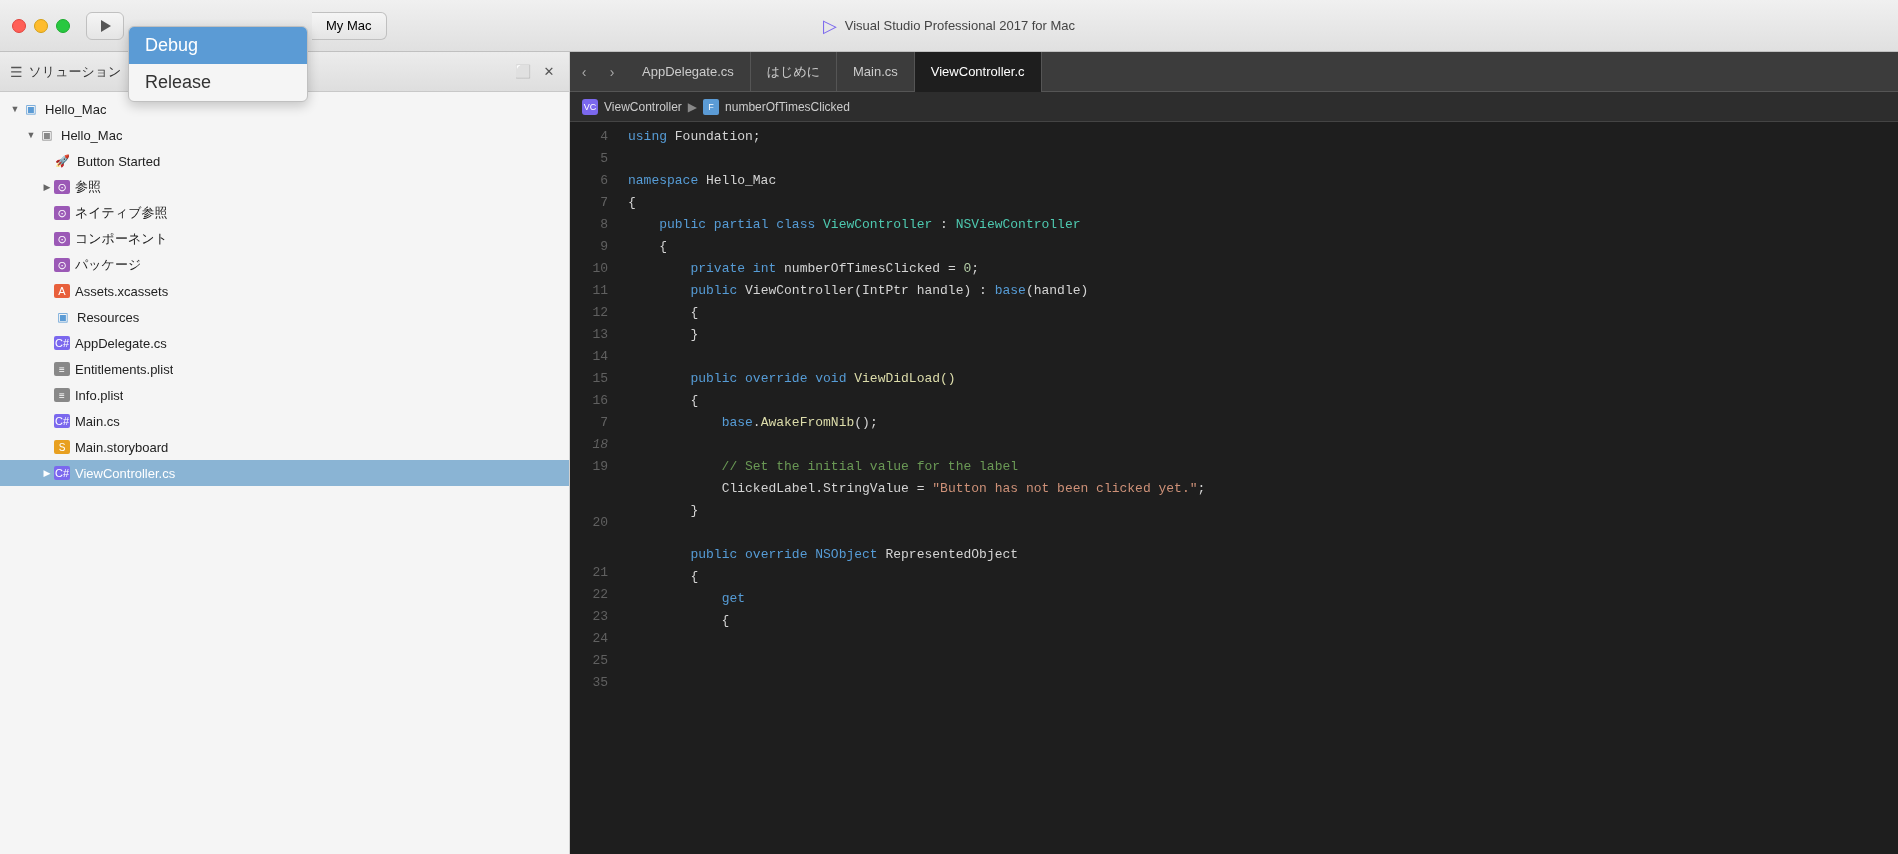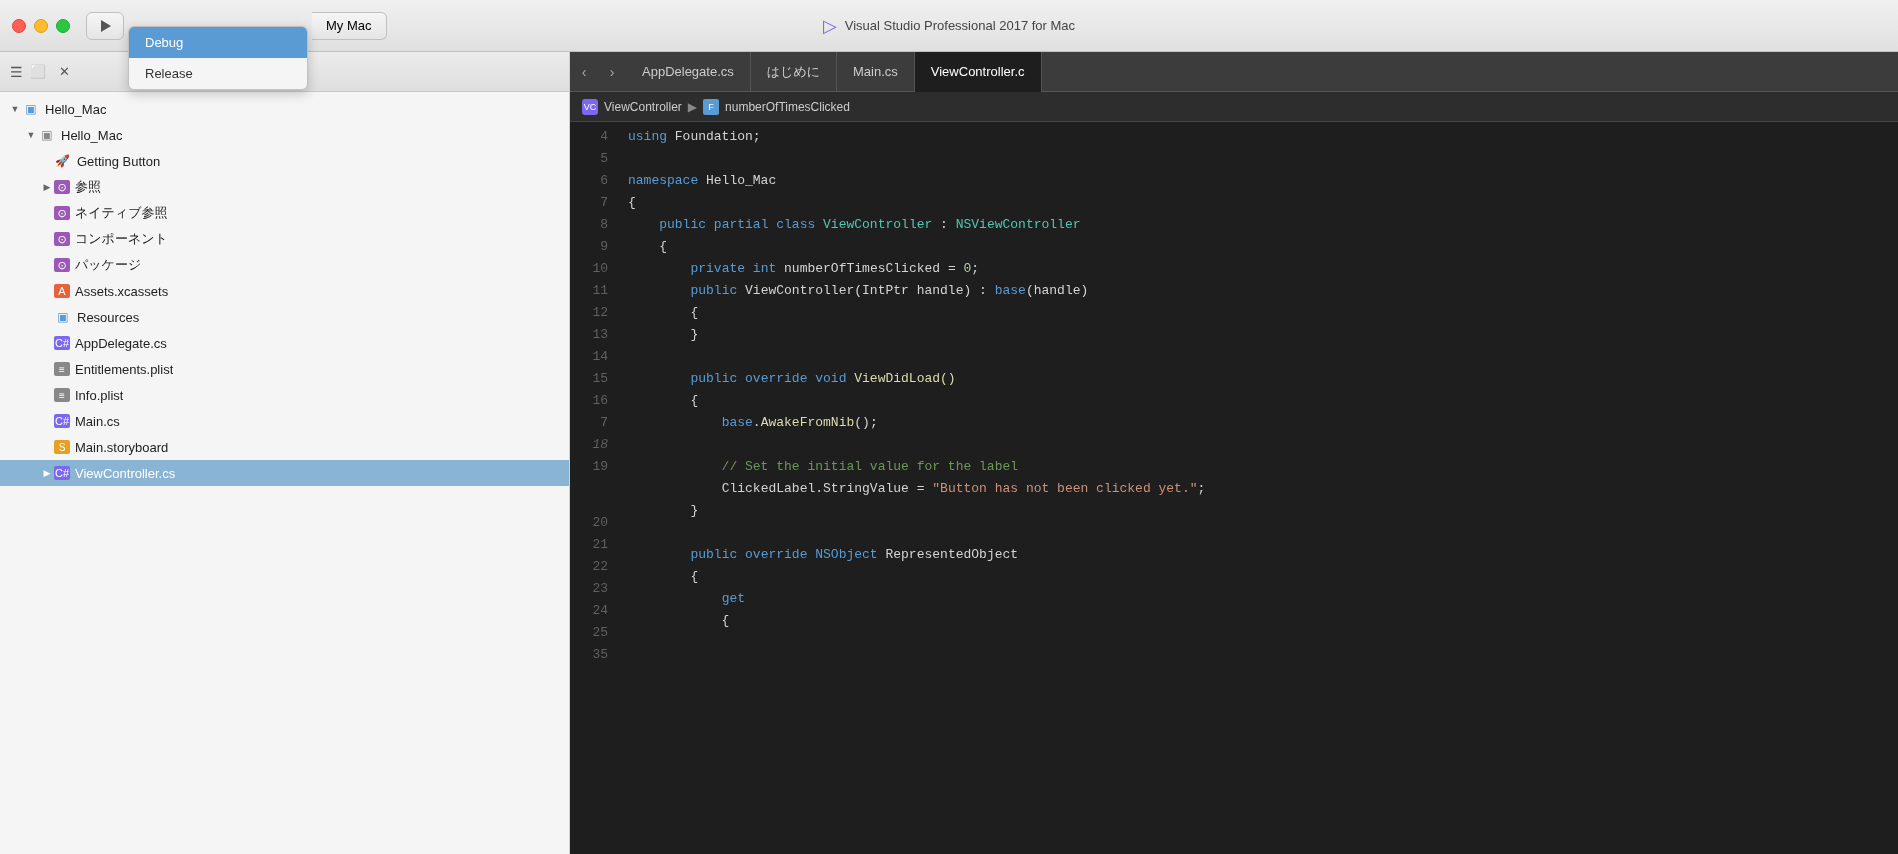--- a/index.html
+++ b/index.html
@@ -64,21 +64,21 @@
       width: 180px;
       background: #f5f5f5;
       border: 1px solid #c0c0c0;
       border-radius: 6px;
       box-shadow: 0 4px 12px rgba(0,0,0,0.2);
       z-index: 1000;
       overflow: hidden;
     }
     .debug-dropdown-menu .menu-item {
       padding: 8px 16px;
-      font-size: 13px;
+      font-size: 18px;
       cursor: pointer;
       display: flex;
       align-items: center;
     }
     .debug-dropdown-menu .menu-item.selected {
       background: #5b9bd5;
       color: white;
     }
     .debug-dropdown-menu .menu-item:not(.selected) {
       color: #333;
@@ -367,20 +367,21 @@
     <span style="color: #7b68ee; font-size: 18px;">▷</span>
     <span>Visual Studio Professional 2017 for Mac</span>
   </div>
 </div>
 
 <div class="main-layout">
 
   <div class="sidebar">
     <div class="sidebar-toolbar">
       <span class="sidebar-toolbar-icon">☰</span>
+      <span class="sidebar-toolbar-title">ソリューション</span>
       <div class="sidebar-toolbar-btn">⬜</div>
       <div class="sidebar-toolbar-btn">✕</div>
     </div>
 
     <div class="sidebar-content">
 
       <div class="tree-item">
         <span class="indent" style="width: 0px; display:inline-block;"></span>
         <span class="arrow">▼</span>
         <span class="file-icon icon-folder">▣</span>
@@ -389,21 +390,21 @@
       <div class="tree-item">
         <span class="indent" style="width: 16px; display:inline-block;"></span>
         <span class="arrow">▼</span>
         <span class="file-icon" style="color:#888;">▣</span>
         <span class="item-label">Hello_Mac</span>
       </div>
       <div class="tree-item">
         <span class="indent" style="width: 32px; display:inline-block;"></span>
         <span class="arrow"></span>
         <span class="file-icon icon-rocket">🚀</span>
-        <span class="item-label">Getting Button</span>
+        <span class="item-label">Button Started</span>
       </div>
       <div class="tree-item">
         <span class="indent" style="width: 32px; display:inline-block;"></span>
         <span class="arrow">▶</span>
         <span class="file-icon icon-ref" style="font-size:11px; background:#9b59b6; color:white; border-radius:2px; width:16px; height:14px; display:inline-flex; align-items:center; justify-content:center;">⊙</span>
         <span class="item-label">参照</span>
       </div>
       <div class="tree-item">
         <span class="indent" style="width: 32px; display:inline-block;"></span>
         <span class="arrow"></span>
@@ -516,21 +517,21 @@
           <div style="line-height: 22px;">11</div>
           <div style="line-height: 22px;">12</div>
           <div style="line-height: 22px;">13</div>
           <div style="line-height: 22px;">14</div>
           <div style="line-height: 22px;">15</div>
           <div style="line-height: 22px; text-align: right;">16</div>
           <div style="line-height: 22px;">7</div>
           <div style="line-height: 22px; font-style: italic;">18</div>
           <div style="line-height: 22px;">19</div>
           <div style="line-height: 22px; margin-top: 34px;">20</div>
-          <div style="line-height: 22px;">21</div>
+          <div style="line-height: 22px; margin-top: 28px;">21</div>
           <div style="line-height: 22px;">22</div>
           <div style="line-height: 22px;">23</div>
           <div style="line-height: 22px;">24</div>
           <div style="line-height: 22px;">25</div>
           <div style="line-height: 22px;">35</div>
         </div>
       <div class="code-content" id="code-content"><div class="code-line"><span style="color: rgb(86, 156, 214);">using </span><span style="color: rgb(212, 212, 212);">Foundation;</span></div><div class="code-line">&nbsp;</div><div class="code-line"><span style="color: rgb(86, 156, 214);">namespace </span><span style="color: rgb(212, 212, 212);">Hello_Mac</span></div><div class="code-line"><span style="color: rgb(212, 212, 212);">{</span></div><div class="code-line"><span style="color: rgb(212, 212, 212);">    </span><span style="color: rgb(86, 156, 214);">public </span><span style="color: rgb(86, 156, 214);">partial </span><span style="color: rgb(86, 156, 214);">class </span><span style="color: rgb(78, 201, 176);">ViewController </span><span style="color: rgb(212, 212, 212);">: </span><span style="color: rgb(78, 201, 176);">NSViewController</span></div><div class="code-line"><span style="color: rgb(212, 212, 212);">    {</span></div><div class="code-line"><span style="color: rgb(212, 212, 212);">        </span><span style="color: rgb(86, 156, 214);">private </span><span style="color: rgb(86, 156, 214);">int </span><span style="color: rgb(212, 212, 212);">numberOfTimesClicked = </span><span style="color: rgb(181, 206, 168);">0</span><span style="color: rgb(212, 212, 212);">;</span></div><div class="code-line"><span style="color: rgb(212, 212, 212);">        </span><span style="color: rgb(86, 156, 214);">public </span><span style="color: rgb(212, 212, 212);">ViewController(IntPtr handle) : </span><span style="color: rgb(86, 156, 214);">base</span><span style="color: rgb(212, 212, 212);">(handle)</span></div><div class="code-line"><span style="color: rgb(212, 212, 212);">        {</span></div><div class="code-line"><span style="color: rgb(212, 212, 212);">        }</span></div><div class="code-line">&nbsp;</div><div class="code-line"><span style="color: rgb(212, 212, 212);">        </span><span style="color: rgb(86, 156, 214);">public override void </span><span style="color: rgb(220, 220, 170);">ViewDidLoad()</span></div><div class="code-line"><span style="color: rgb(212, 212, 212);">        {</span></div><div class="code-line"><span style="color: rgb(212, 212, 212);">            </span><span style="color: rgb(86, 156, 214);">base</span><span style="color: rgb(212, 212, 212);">.</span><span style="color: rgb(220, 220, 170);">AwakeFromNib</span><span style="color: rgb(212, 212, 212);">();</span></div><div class="code-line">&nbsp;</div><div class="code-line"><span style="color: rgb(106, 153, 85);">            // Set the initial value for the label</span></div><div class="code-line"><span style="color: rgb(212, 212, 212);">            </span><span style="color: rgb(212, 212, 212);">ClickedLabel</span><span style="color: rgb(212, 212, 212);">.StringValue = </span><span style="color: rgb(206, 145, 120);">"Button has not been clicked yet."</span><span style="color: rgb(212, 212, 212);">;</span></div><div class="code-line"><span style="color: rgb(212, 212, 212);">        }</span></div><div class="code-line">&nbsp;</div><div class="code-line"><span style="color: rgb(212, 212, 212);">        </span><span style="color: rgb(86, 156, 214);">public override NSObject </span><span style="color: rgb(212, 212, 212);">RepresentedObject</span></div><div class="code-line"><span style="color: rgb(212, 212, 212);">        {</span></div><div class="code-line"><span style="color: rgb(212, 212, 212);">            </span><span style="color: rgb(86, 156, 214);">get</span></div><div class="code-line"><span style="color: rgb(212, 212, 212);">            {</span></div></div>
     </div>
   </div>
 </div>

